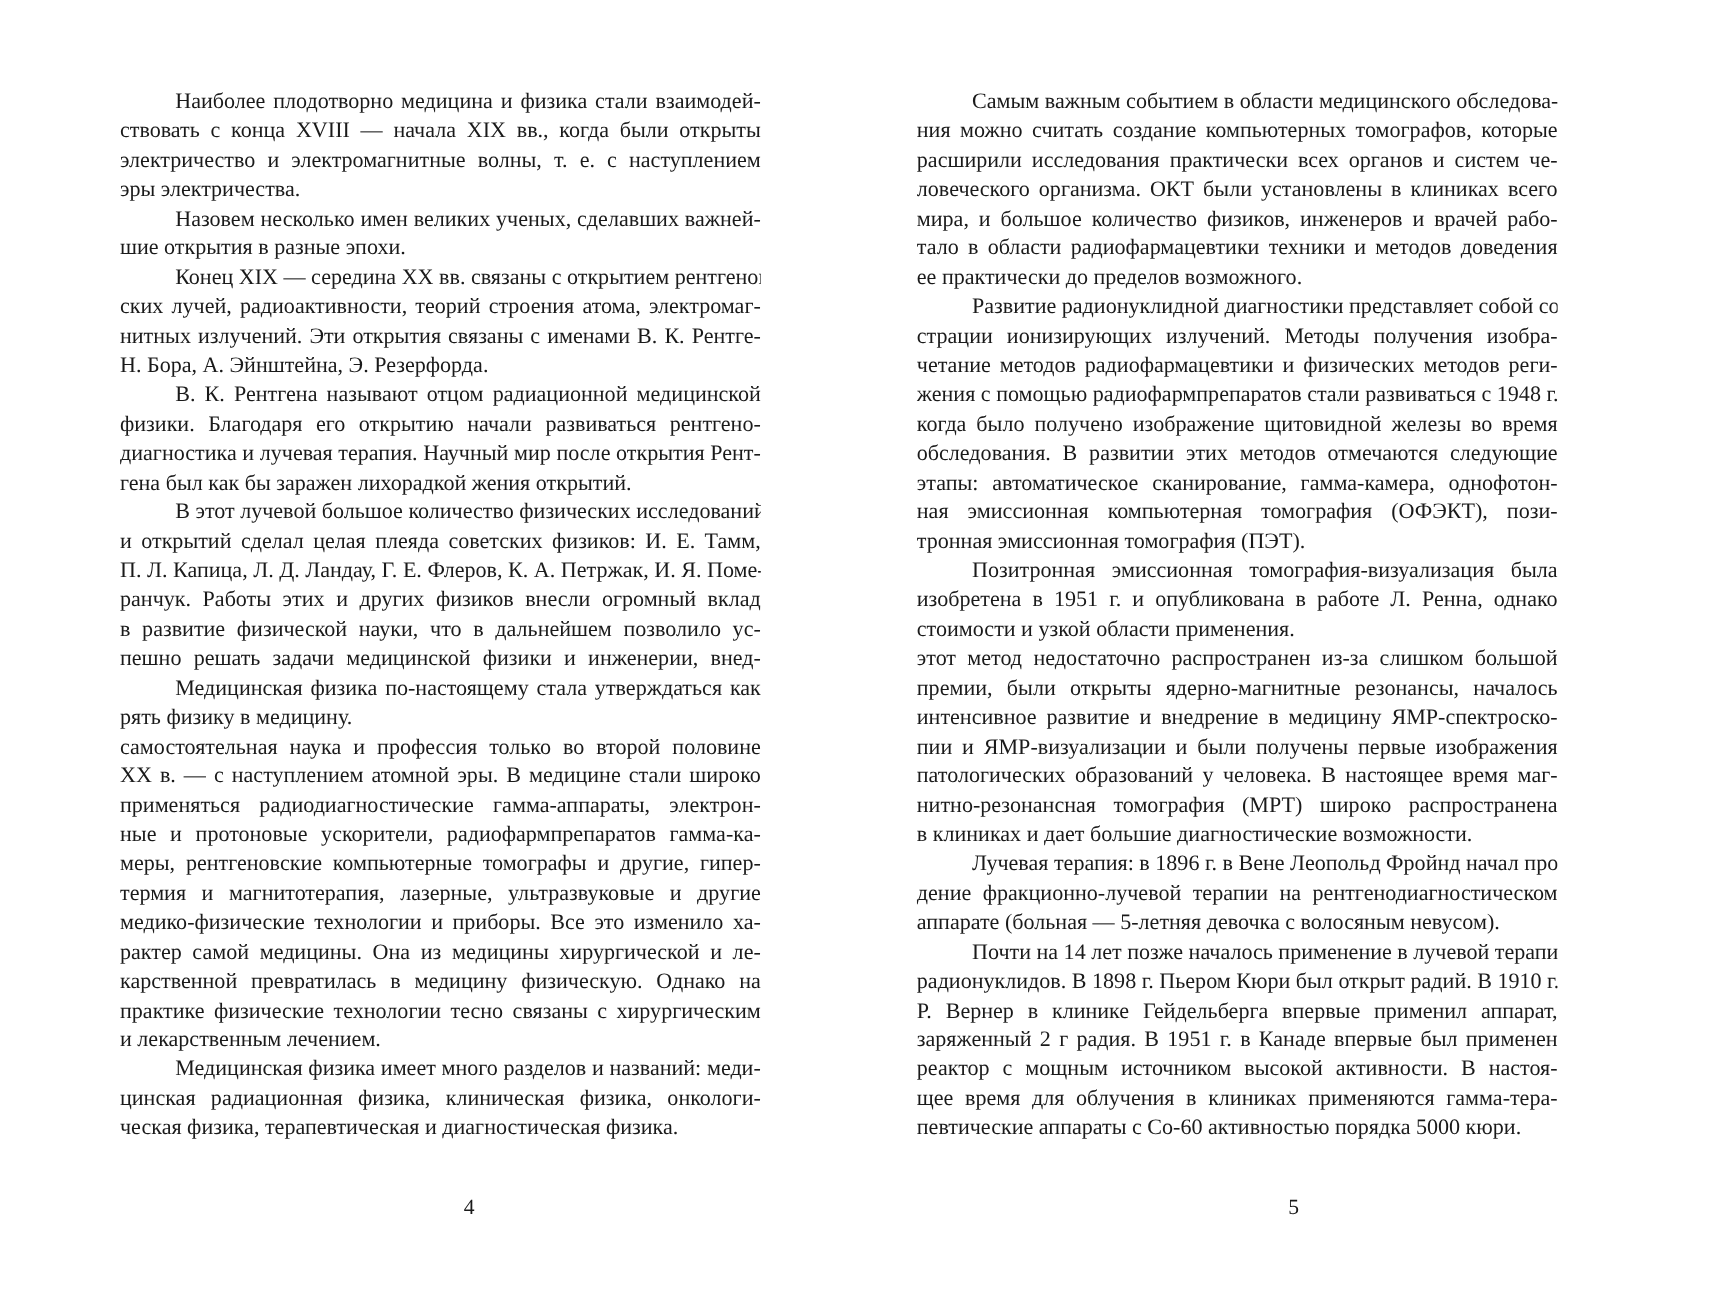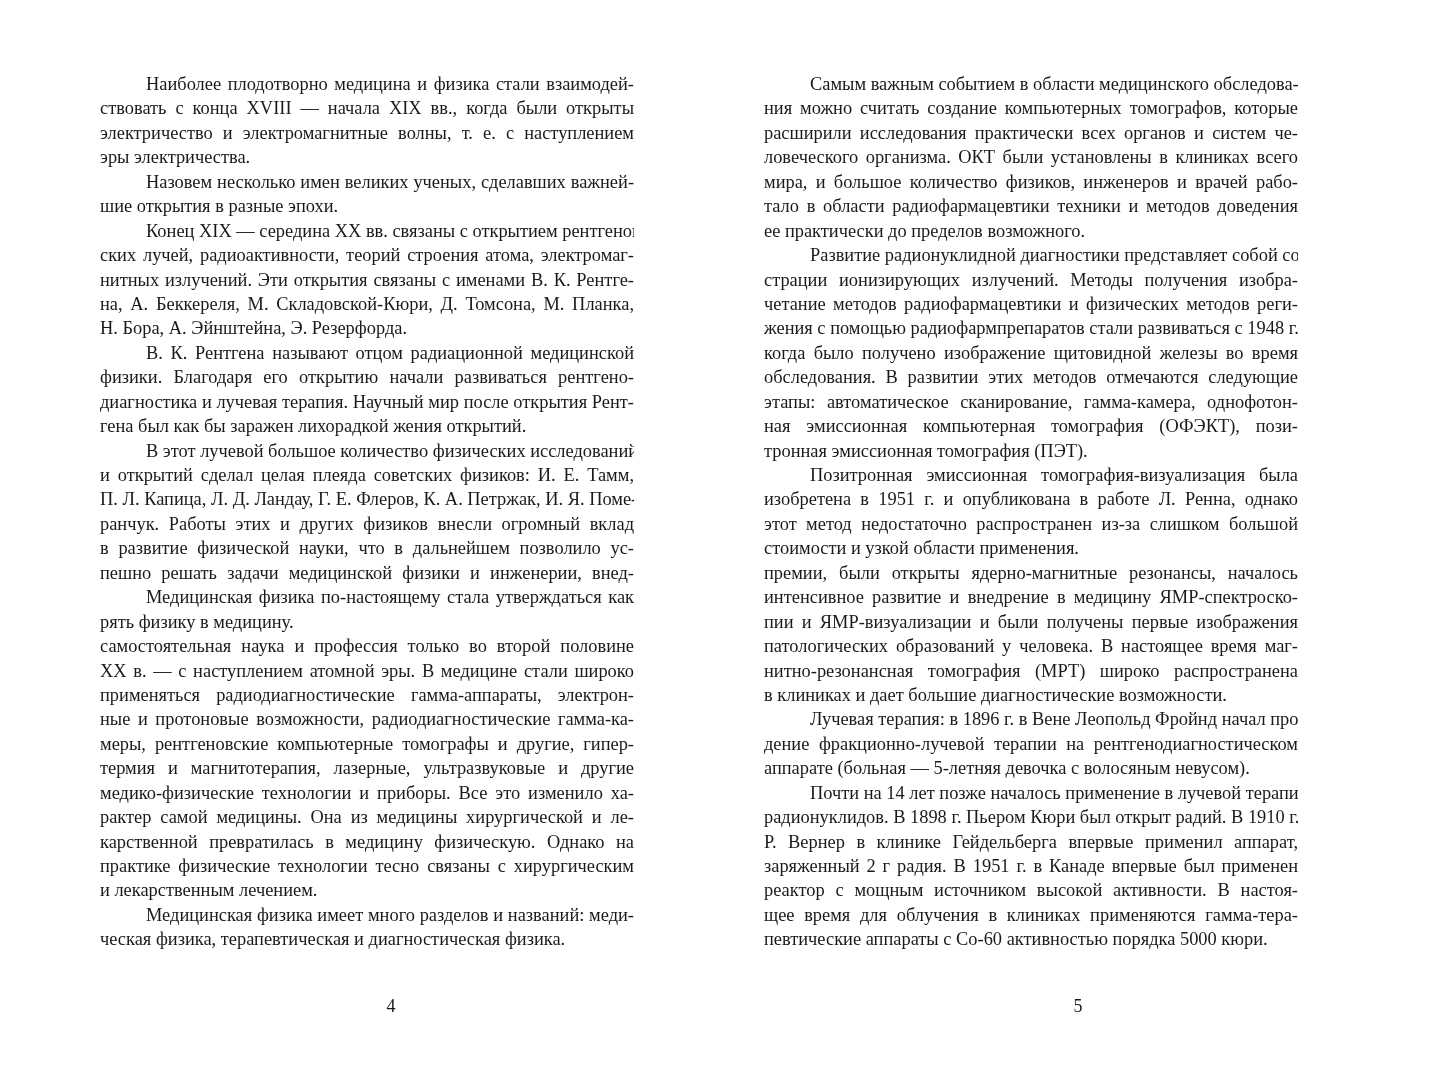--- a/index.html
+++ b/index.html
@@ -34,46 +34,46 @@
 <div class="page left" id="left">
     <div class="line indent">Наиболее плодотворно медицина и физика стали взаимодей-</div>
     <div class="line">ствовать с конца XVIII — начала XIX вв., когда были открыты</div>
     <div class="line">электричество и электромагнитные волны, т. е. с наступлением</div>
     <div class="line last">эры электричества.</div>
     <div class="line indent">Назовем несколько имен великих ученых, сделавших важней-</div>
     <div class="line last">шие открытия в разные эпохи.</div>
     <div class="line indent">Конец XIX — середина XX вв. связаны с открытием рентгенов-</div>
     <div class="line">ских лучей, радиоактивности, теорий строения атома, электромаг-</div>
     <div class="line">нитных излучений. Эти открытия связаны с именами В. К. Рентге-</div>
-    <div class="line">на, А. Беккереля, М. Складовской-Кюри, Д. Томсона, М. Планка,</div>
     <div class="line last">Н. Бора, А. Эйнштейна, Э. Резерфорда.</div>
     <div class="line indent">В. К. Рентгена называют отцом радиационной медицинской</div>
     <div class="line">физики. Благодаря его открытию начали развиваться рентгено-</div>
     <div class="line">диагностика и лучевая терапия. Научный мир после открытия Рент-</div>
     <div class="line last">гена был как бы заражен лихорадкой жения открытий.</div>
     <div class="line indent">В этот лучевой большое количество физических исследований</div>
     <div class="line">и открытий сделал целая плеяда советских физиков: И. Е. Тамм,</div>
     <div class="line">П. Л. Капица, Л. Д. Ландау, Г. Е. Флеров, К. А. Петржак, И. Я. Поме-</div>
     <div class="line">ранчук. Работы этих и других физиков внесли огромный вклад</div>
     <div class="line">в развитие физической науки, что в дальнейшем позволило ус-</div>
     <div class="line">пешно решать задачи медицинской физики и инженерии, внед-</div>
     <div class="line indent">Медицинская физика по-настоящему стала утверждаться как</div>
     <div class="line last">рять физику в медицину.</div>
     <div class="line">самостоятельная наука и профессия только во второй половине</div>
     <div class="line">XX в. — с наступлением атомной эры. В медицине стали широко</div>
     <div class="line">применяться радиодиагностические гамма-аппараты, электрон-</div>
-    <div class="line">ные и протоновые возможности, радиодиагностические гамма-ка-</div>
+    <div class="line">ные и протоновые ускорители, радиофармпрепаратов гамма-ка-</div>
     <div class="line">меры, рентгеновские компьютерные томографы и другие, гипер-</div>
     <div class="line">термия и магнитотерапия, лазерные, ультразвуковые и другие</div>
     <div class="line">медико-физические технологии и приборы. Все это изменило ха-</div>
     <div class="line">рактер самой медицины. Она из медицины хирургической и ле-</div>
     <div class="line">карственной превратилась в медицину физическую. Однако на</div>
     <div class="line">практике физические технологии тесно связаны с хирургическим</div>
     <div class="line last">и лекарственным лечением.</div>
     <div class="line indent">Медицинская физика имеет много разделов и названий: меди-</div>
+    <div class="line">цинская радиационная физика, клиническая физика, онкологи-</div>
     <div class="line last">ческая физика, терапевтическая и диагностическая физика.</div>
   </div>
 <div class="page right" id="right">
     <div class="line indent">Самым важным событием в области медицинского обследова-</div>
     <div class="line">ния можно считать создание компьютерных томографов, которые</div>
     <div class="line">расширили исследования практически всех органов и систем че-</div>
     <div class="line">ловеческого организма. ОКТ были установлены в клиниках всего</div>
     <div class="line">мира, и большое количество физиков, инженеров и врачей рабо-</div>
     <div class="line">тало в области радиофармацевтики техники и методов доведения</div>
     <div class="line last">ее практически до пределов возможного.</div>
@@ -81,22 +81,22 @@
     <div class="line">страции ионизирующих излучений. Методы получения изобра-</div>
     <div class="line">четание методов радиофармацевтики и физических методов реги-</div>
     <div class="line">жения с помощью радиофармпрепаратов стали развиваться с 1948 г.,</div>
     <div class="line">когда было получено изображение щитовидной железы во время</div>
     <div class="line">обследования. В развитии этих методов отмечаются следующие</div>
     <div class="line">этапы: автоматическое сканирование, гамма-камера, однофотон-</div>
     <div class="line">ная эмиссионная компьютерная томография (ОФЭКТ), пози-</div>
     <div class="line last">тронная эмиссионная томография (ПЭТ).</div>
     <div class="line indent">Позитронная эмиссионная томография-визуализация была</div>
     <div class="line">изобретена в 1951 г. и опубликована в работе Л. Ренна, однако</div>
+    <div class="line last">стоимости и узкой области применения.</div>
     <div class="line">этот метод недостаточно распространен из-за слишком большой</div>
-    <div class="line last">стоимости и узкой области применения.</div>
     <div class="line">премии, были открыты ядерно-магнитные резонансы, началось</div>
     <div class="line">интенсивное развитие и внедрение в медицину ЯМР-спектроско-</div>
     <div class="line">пии и ЯМР-визуализации и были получены первые изображения</div>
     <div class="line">патологических образований у человека. В настоящее время маг-</div>
     <div class="line">нитно-резонансная томография (МРТ) широко распространена</div>
     <div class="line last">в клиниках и дает большие диагностические возможности.</div>
     <div class="line indent">Лучевая терапия: в 1896 г. в Вене Леопольд Фройнд начал прове-</div>
     <div class="line">дение фракционно-лучевой терапии на рентгенодиагностическом</div>
     <div class="line last">аппарате (больная — 5-летняя девочка с волосяным невусом).</div>
     <div class="line indent">Почти на 14 лет позже началось применение в лучевой терапии</div>

